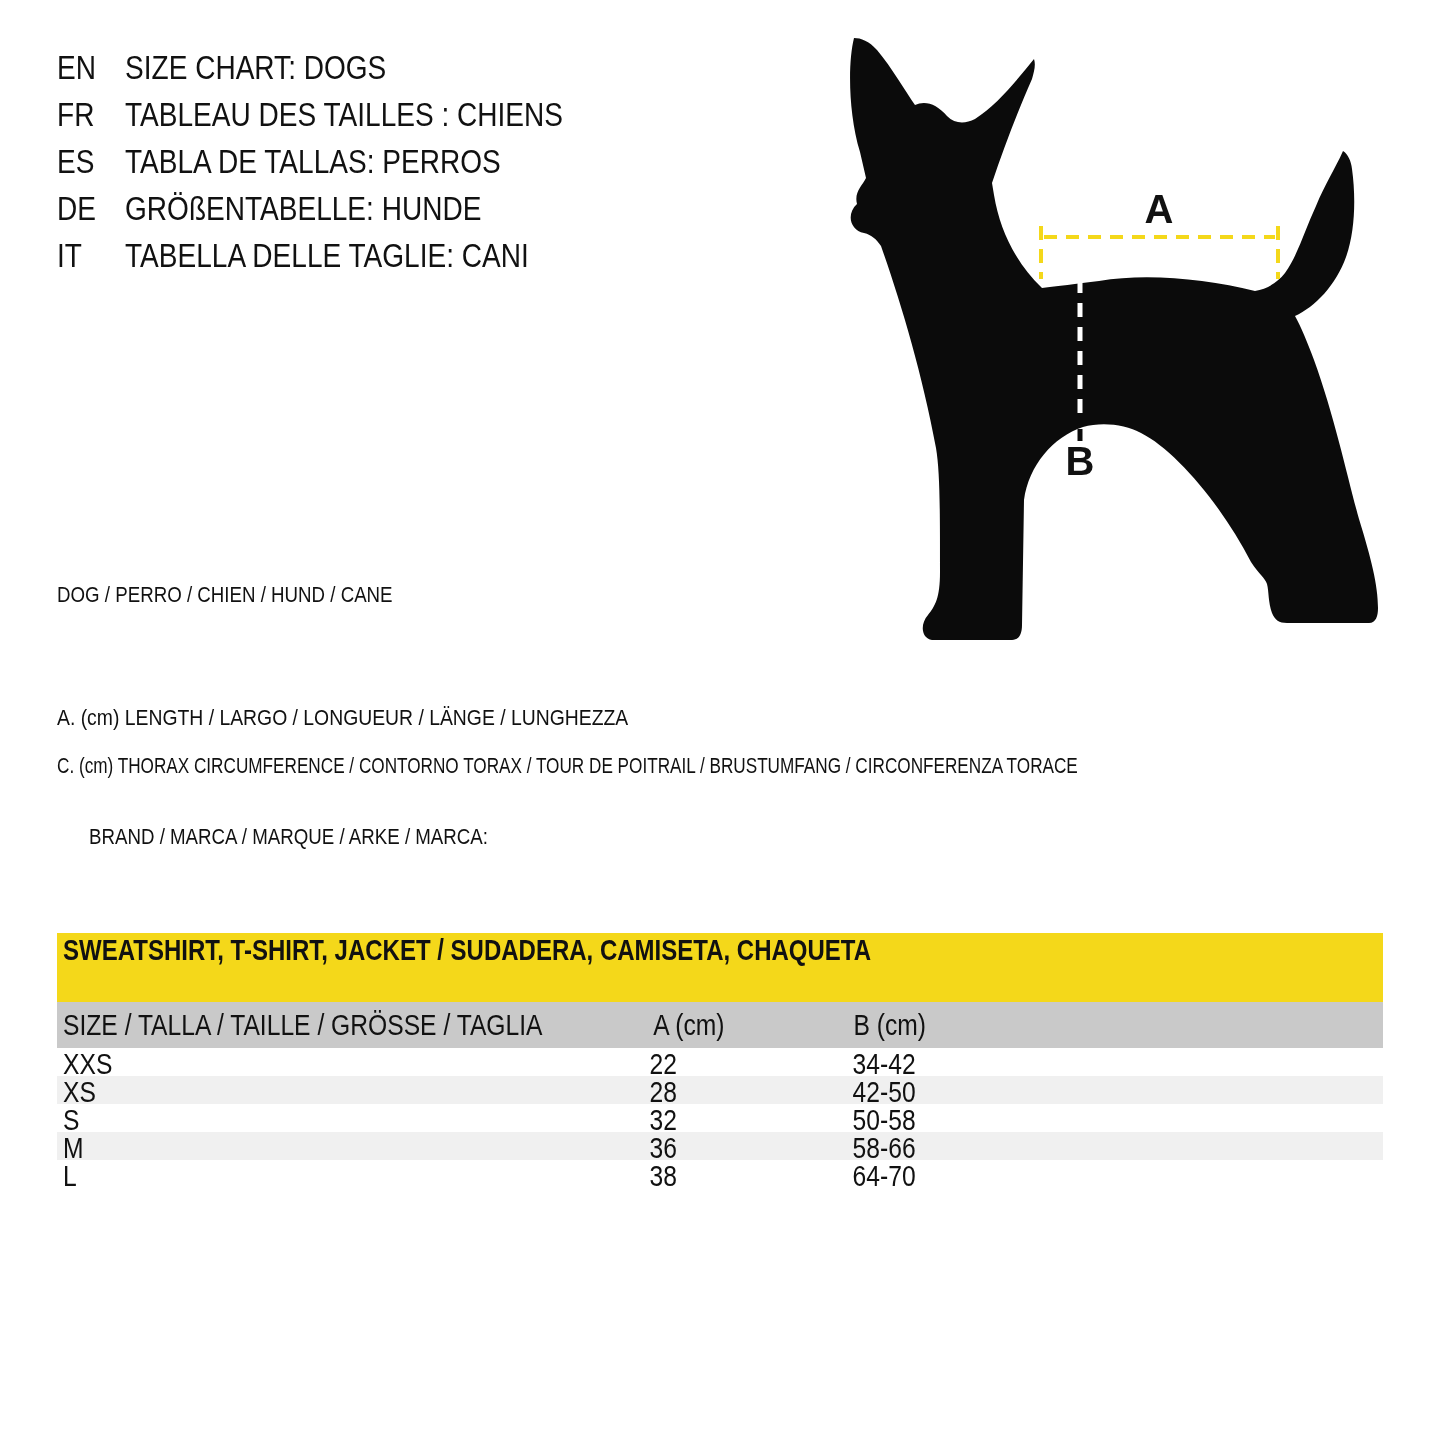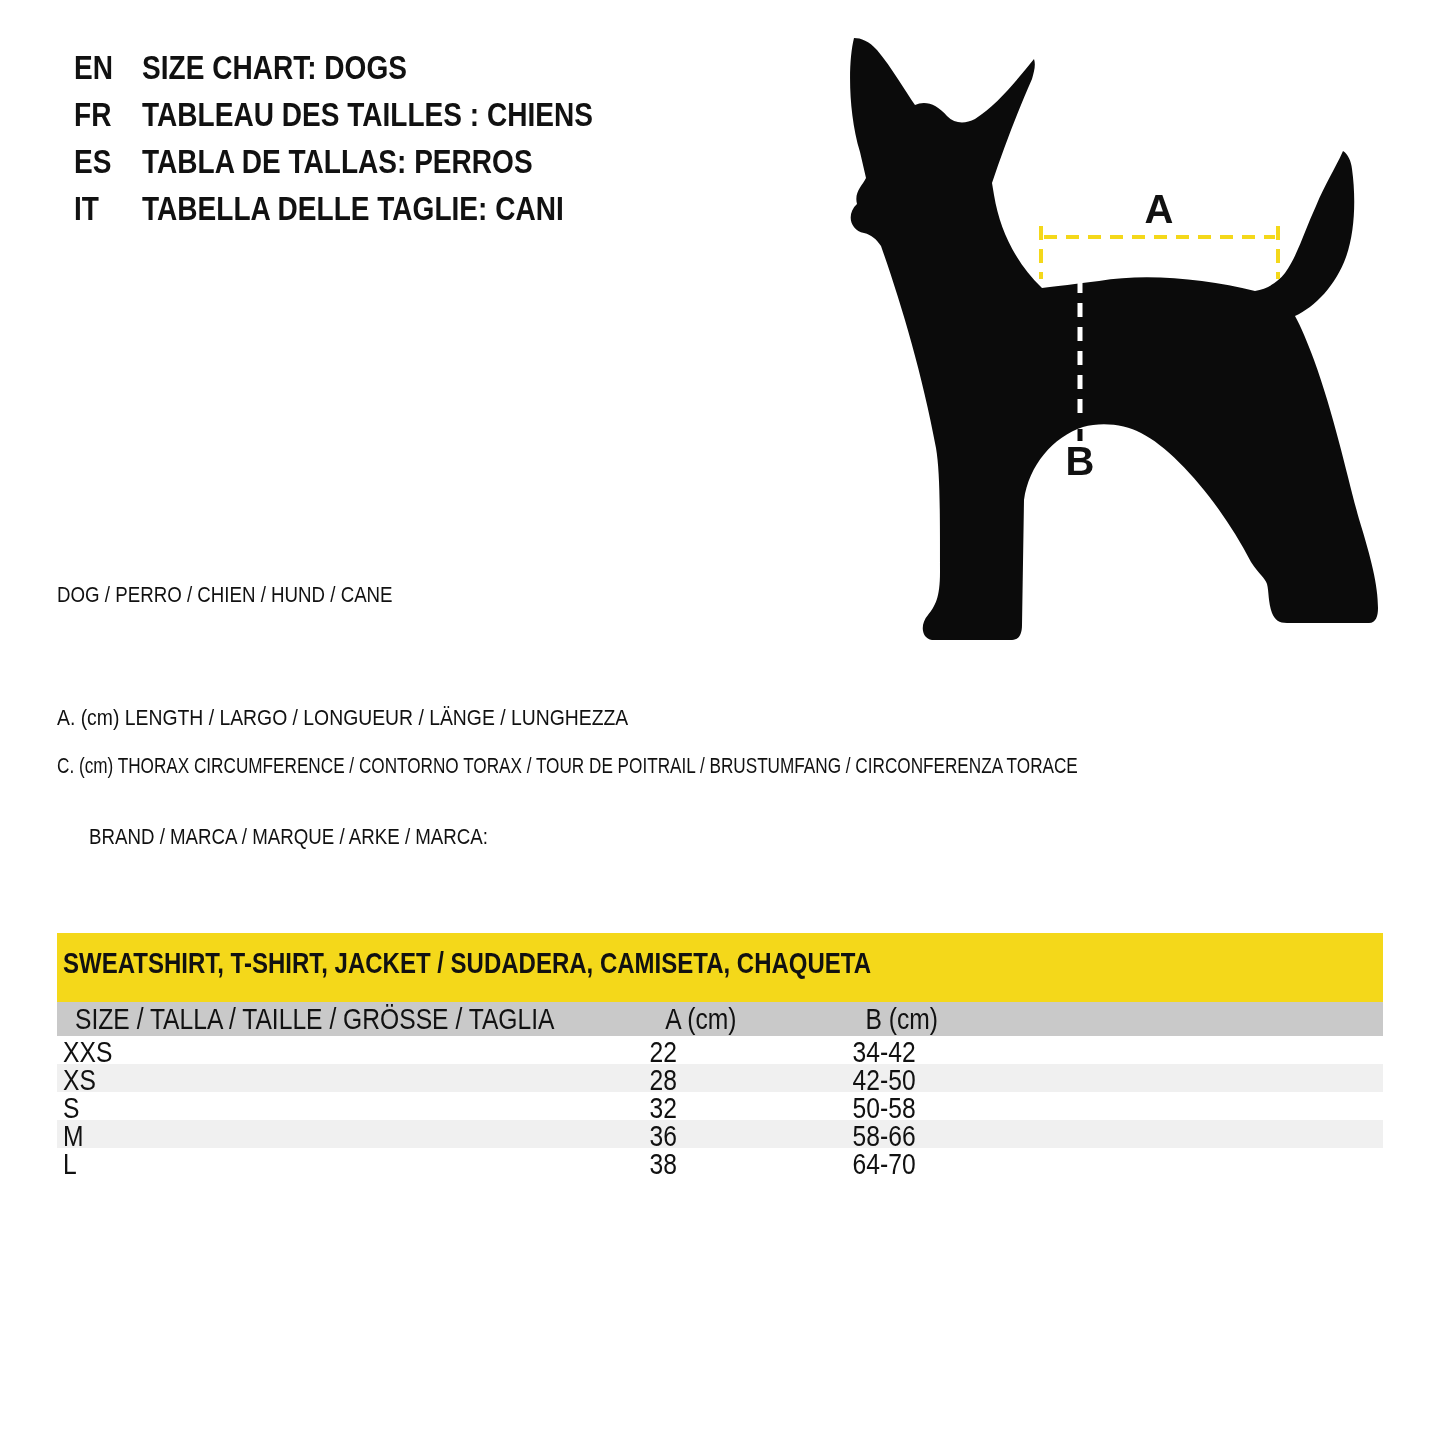--- a/index.html
+++ b/index.html
@@ -11,60 +11,64 @@
   }
   
   .cond  { display:inline-block; transform:scaleX(.85); transform-origin:0 50%; white-space:nowrap; }
   .cx88  { transform:scaleX(.88); }
   .cx80  { transform:scaleX(.80); }
   .cx78  { transform:scaleX(.78); }
   .cx73  { transform:scaleX(.73); }
   .condc { display:inline-block; transform:scaleX(.85); transform-origin:50% 50%; white-space:nowrap; }
 
   
-  .lang-block { position:absolute; left:74px; top:44px; font-size:33px; font-weight:700; }
+  .lang-block { position:absolute; left:57px; top:44px; font-size:33px; font-weight:400; }
   .lang-row   { display:flex; height:47px; align-items:center; }
   .lang-code  { width:68px; }
 
   
   .dog-svg { position:absolute; left:838px; top:20px; width:564px; height:630px; }
   .measure-letter { font-family:"Liberation Sans", sans-serif; font-weight:bold; font-size:40px; fill:#111; }
 
   
   .caption-line { position:absolute; left:57px; font-size:22px; font-weight:500; white-space:nowrap; }
   #dog-caption  { top:582px; }
   #measure-a    { top:705px; }
   #measure-c    { top:753px; }
   #brand-line   { top:824px;margin-left:32px; }
 
   
   .size-table { position:absolute; left:57px; top:933px; width:1326px; font-size:29px; font-weight:500; }
-  .tbl-title  { background:var(--yellow); height:69px; padding:14px 0 0 6px; }
+  .tbl-title  { background:var(--yellow); height:69px; padding:1px 0 0 6px; }
   .tbl-title div { font-weight:bold; font-size:30px; line-height:31px; white-space:nowrap; }
   .trow { display:grid; grid-template-columns:590px 200px 240px 1fr; height:28px; align-items:center; }
-  .trow.head { background:var(--gray); height:34px;padding-left:12px; }
+  .trow.head { background:var(--gray); height:46px; }
   .trow.alt  { background:var(--rowalt);text-decoration:underline; }
   .c-size { padding-left:6px; text-align:left; }
   .c-num  { }
 </style>
 </head>
 <body style="--yellow: #f4d81a; --gray: #c9c9c9; --rowalt: #f0f0f0;">
 
 <div class="lang-block">
   <div class="lang-row">
     <span class="lang-code"><span class="cond">EN</span></span>
     <span class="cond">SIZE CHART: DOGS</span>
   </div>
   <div class="lang-row">
     <span class="lang-code"><span class="cond">FR</span></span>
     <span class="cond">TABLEAU DES TAILLES : CHIENS</span>
   </div>
   <div class="lang-row">
     <span class="lang-code"><span class="cond">ES</span></span>
     <span class="cond">TABLA DE TALLAS: PERROS</span>
+  </div>
+  <div class="lang-row">
+    <span class="lang-code"><span class="cond">DE</span></span>
+    <span class="cond">GRÖßENTABELLE: HUNDE</span>
   </div>
   <div class="lang-row">
     <span class="lang-code"><span class="cond">IT</span></span>
     <span class="cond">TABELLA DELLE TAGLIE: CANI</span>
   </div>
 </div>
 
 <svg class="dog-svg" viewBox="0 0 564 630" aria-hidden="true">
   <path fill="#0b0b0b" d="
     M 16 18

